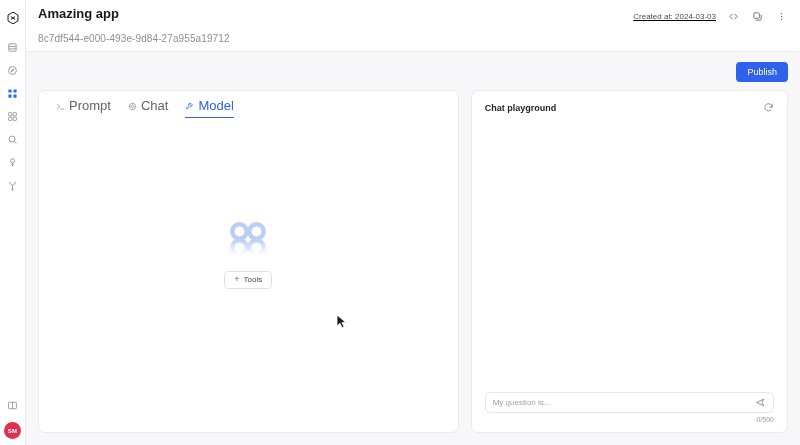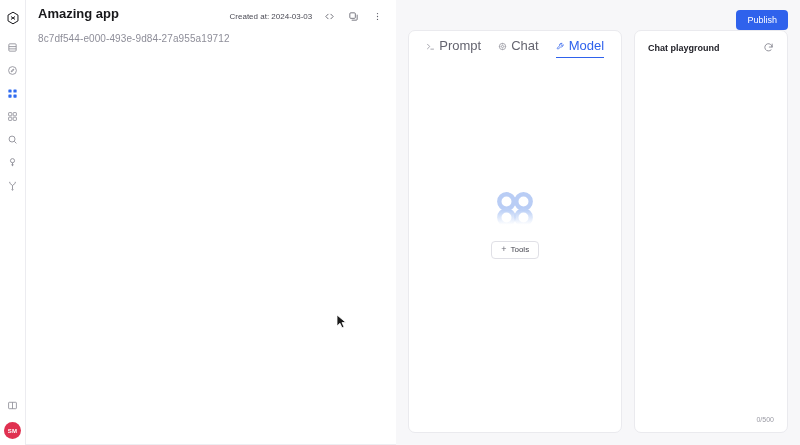--- a/index.html
+++ b/index.html
@@ -66,21 +66,21 @@
     font-weight: bold;
     display: flex; align-items: center; justify-content: center;
     letter-spacing: .2px;
   }
 
   
   .main {
     flex: 1 1 auto;
     height: 445px;
     display: flex;
-    flex-direction: row;
+    flex-direction: column;
     background: #f7f7f9;
     min-width: 0;
   }
 
   
   .topbar {
     background: #ffffff;
     border-bottom: 1px solid #ededf1;
     padding: 6px 12px 7px 12px;
     display: flex;
@@ -98,20 +98,21 @@
     font-size: 10px;
     color: #8e8e99;
     margin-top: 12px;
     letter-spacing: .1px;
   }
   .topbar-right {
     display: flex;
     align-items: center;
     gap: 11px;
     padding-top: 4px;
+    text-decoration: underline;
   }
   .created-at {
     font-size: 8px;
     color: #4b4b55;
   }
   .ic-btn {
     width: 13px; height: 13px;
     display: flex; align-items: center; justify-content: center;
     color: #5d5d68;
   }
@@ -120,21 +121,21 @@
   .content {
     flex: 1 1 auto;
     padding: 10px 12px 12px 12px;
     display: flex;
     flex-direction: column;
     min-height: 0;
   }
   .actionbar {
     display: flex;
     justify-content: flex-end;
-    margin-bottom: 0;
+    margin-bottom: 8px;
     flex: 0 0 auto;
   }
   .publish-btn {
     background: #2f62ec;
     color: #ffffff;
     font-size: 9px;
     padding: 5px 11px;
     border: none;
     border-radius: 4px;
     line-height: 10px;
@@ -440,20 +441,28 @@
               <svg width="11" height="11" viewBox="0 0 24 24" fill="none" stroke="currentColor" stroke-width="1.9" stroke-linecap="round">
                 <path d="M20 11a8 8 0 1 0-2.3 6.3"></path>
                   <path d="M20 4.5V11h-6.3"></path>
               </svg>
             </span>
           </div>
 
           <div class="chat-body"></div>
 
           <div class="chat-foot">
+            <div class="chat-inputwrap">
+              <input class="chat-input" type="text" placeholder="My question is..." style="">
+              <span class="send-icon">
+                <svg width="11" height="11" viewBox="0 0 24 24" fill="none" stroke="currentColor" stroke-width="1.8" stroke-linejoin="round">
+                  <path d="M3.5 12l16-7.5-4.5 7.5 4.5 7.5z"></path>
+                </svg>
+              </span>
+            </div>
             <div class="char-count">0/500</div>
           </div>
         </section>
 
       </div>
     </div>
   </div>
 
   <div class="cursor">
     <svg width="12" height="16" viewBox="0 0 12 16">

